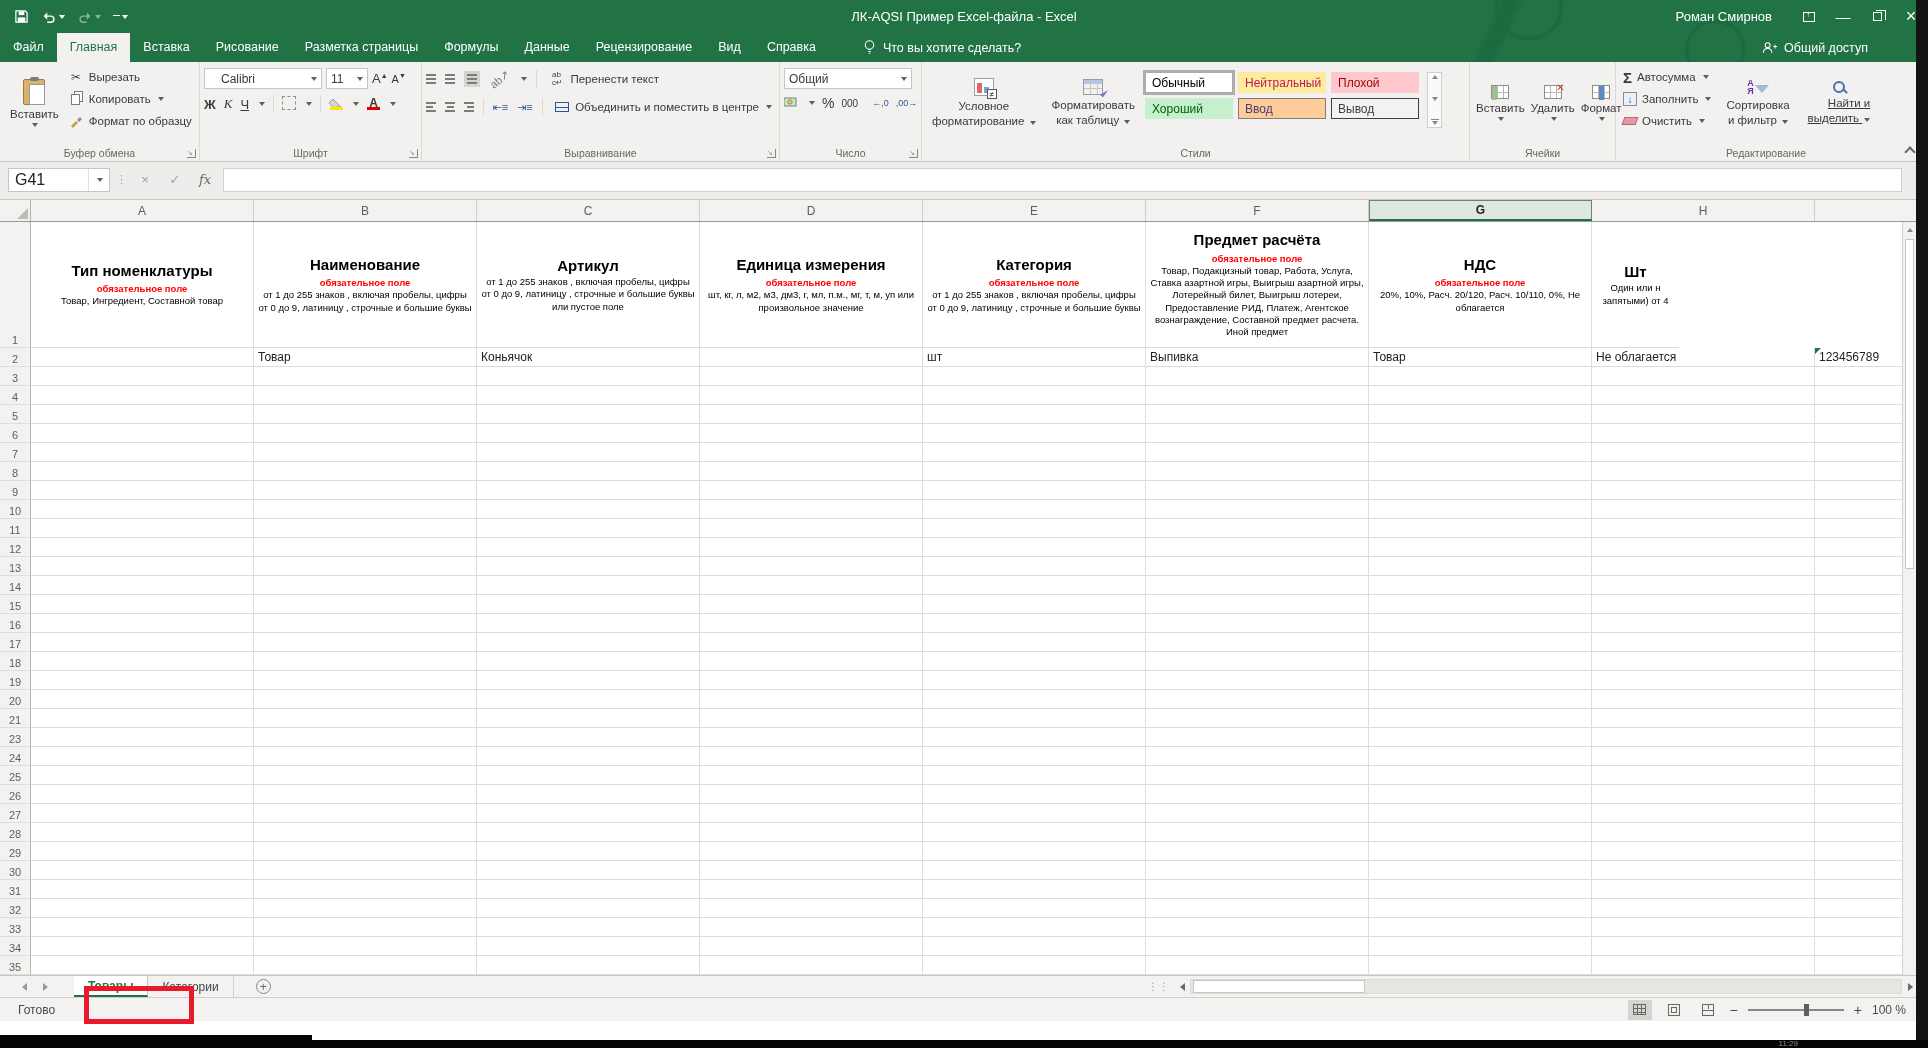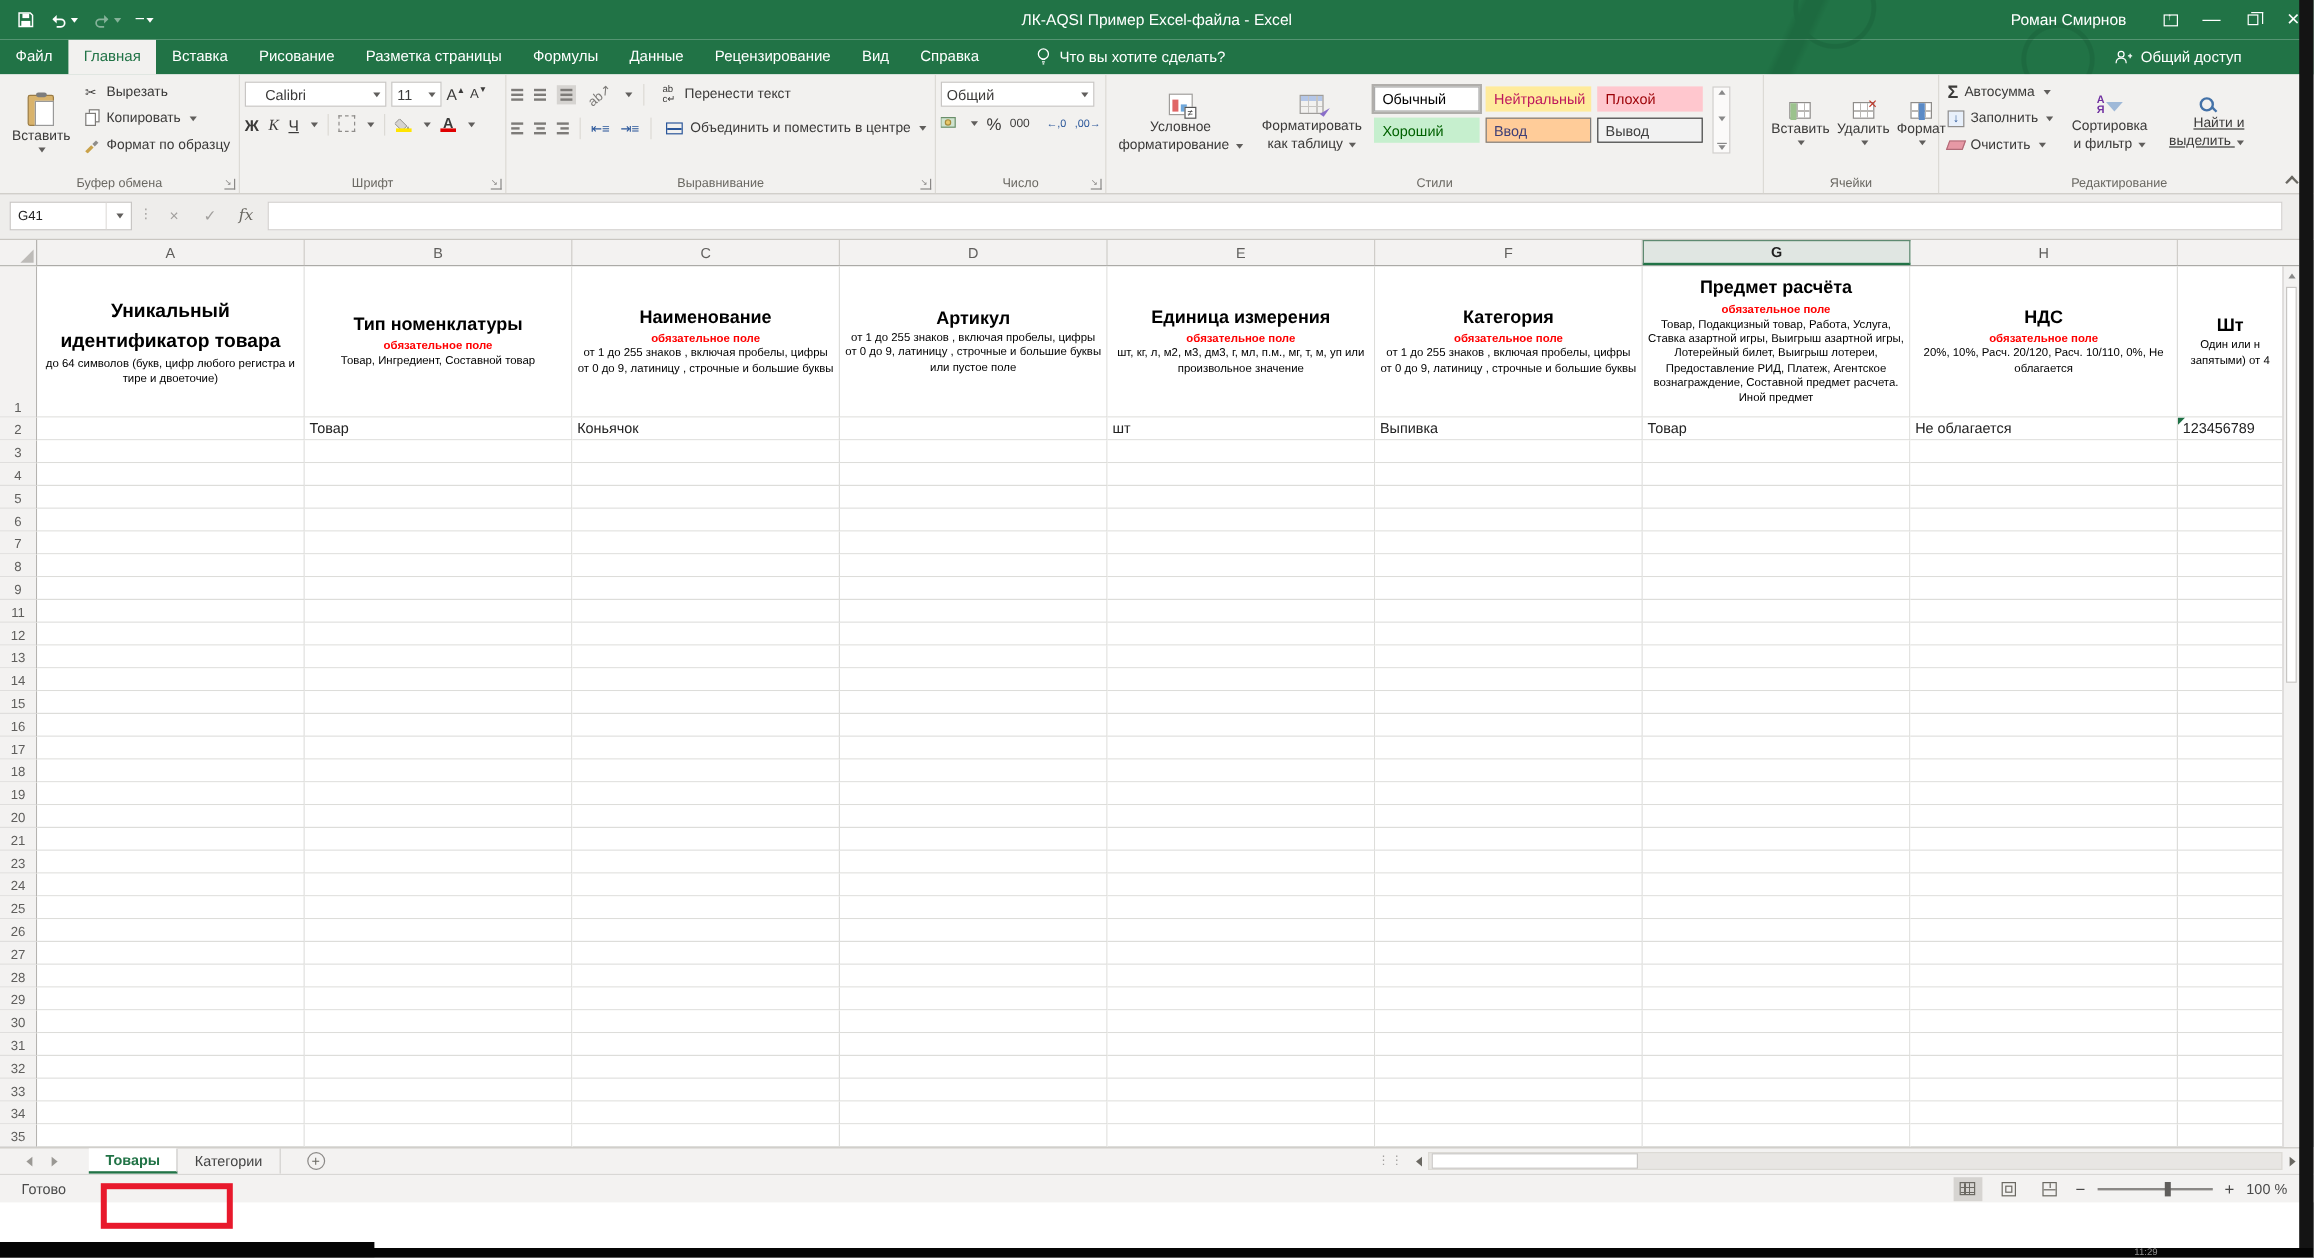--- a/index.html
+++ b/index.html
@@ -76,21 +76,21 @@
   .condfmt-ic{width:20px;height:18px;border:1px solid #9f9d9a;background:#fff;position:relative;}
   .condfmt-ic i{position:absolute;width:5px;background:#e06666;bottom:2px;left:2px;height:10px;}
   .condfmt-ic b{position:absolute;width:5px;background:#6fa8dc;bottom:2px;left:9px;height:6px;}
   .condfmt-ic s{position:absolute;right:-4px;bottom:-4px;width:10px;height:10px;border:1px solid #555;background:#fff;font-size:8px;line-height:9px;text-align:center;text-decoration:none;}
   .fmttbl-ic{width:20px;height:16px;border:1px solid #9f9d9a;background:
      linear-gradient(to right,transparent 6px,#c7c5c2 6px,#c7c5c2 7px,transparent 7px,transparent 13px,#c7c5c2 13px,#c7c5c2 14px,transparent 14px),
      linear-gradient(to bottom,#b4c6e7 4px,transparent 4px,transparent 8px,#c7c5c2 8px,#c7c5c2 9px,transparent 9px);position:relative;}
   .fmttbl-ic:after{content:"";position:absolute;right:-4px;bottom:-3px;width:0;height:0;border-left:4px solid transparent;border-bottom:9px solid #8a6ec9;transform:rotate(35deg);}
   
   .fbar{height:38px;background:#eeedeb;border-bottom:1px solid #c9c6c1;display:flex;align-items:center;padding:4px 0 6px 8px;gap:6px;}
-  .namebox{width:102px;height:24px;background:#fff;border:1px solid #c8c6c4;display:flex;align-items:center;font-size:11px;padding-left:6px;}
+  .namebox{width:102px;height:24px;background:#fff;border:1px solid #c8c6c4;display:flex;align-items:center;font-size:16px;padding-left:6px;}
   .namebox .dda{margin-left:auto;padding:0 6px;border-left:1px solid #e1dfdd;height:100%;display:flex;align-items:center;}
   .fdots{color:#a19f9d;font-size:11px;letter-spacing:0;line-height:9px;}
   .fbtn{width:24px;height:24px;display:flex;align-items:center;justify-content:center;color:#a19f9d;font-size:13px;}
   .fx{font-family:"DejaVu Serif",serif;font-style:italic;color:#6a6862;}
   .finput{flex:1;height:24px;background:#fff;border:1px solid #d2d0ce;margin-right:26px;}
   
   .sheet{position:relative;width:1916px;}
   .colheads{display:flex;height:22px;background:#f3f2f1;border-bottom:1px solid #9a9894;}
   .corner{width:31px;flex:none;border-right:1px solid #b5b3b0;position:relative;background:#f3f2f1;}
   .corner:after{content:"";position:absolute;right:2px;bottom:2px;width:0;height:0;border-bottom:11px solid #bdbbb8;border-left:11px solid transparent;}
@@ -485,24 +485,20 @@
         <div class="ch">E</div>
         <div class="ch">F</div>
         <div class="ch ch-sel">G</div>
         <div class="ch">H</div>
         <div class="ch ch-part"></div>
       </div>
     <div id="grid-rows">
         <div class="grow grow1">
           <div class="rnum">1</div>
           <div class="gcell hc">
-            <div class="hc-title" style="font-size: 16px; line-height: 1.6;">Уникальный идентификатор товара</div>
-            <div class="hc-desc">до 64 символов (букв, цифр любого регистра и тире и двоеточие)</div>
-          </div>
-          <div class="gcell hc">
             <div class="hc-title">Тип номенклатуры</div>
             <div class="hc-req">обязательное поле</div>
             <div class="hc-desc">Товар, Ингредиент, Составной товар</div>
           </div>
           <div class="gcell hc">
             <div class="hc-title">Наименование</div>
             <div class="hc-req">обязательное поле</div>
             <div class="hc-desc">от 1 до 255 знаков , включая пробелы, цифры от 0 до 9, латиницу , строчные и большие буквы</div>
           </div>
           <div class="gcell hc">
@@ -614,20 +610,32 @@
           <div class="gcell"></div>
           <div class="gcell"></div>
           <div class="gcell"></div>
           <div class="gcell"></div>
           <div class="gcell"></div>
           <div class="gcell"></div>
           <div class="gcell gcell-part"></div>
         </div>
         <div class="grow">
           <div class="rnum">9</div>
+          <div class="gcell"></div>
+          <div class="gcell"></div>
+          <div class="gcell"></div>
+          <div class="gcell"></div>
+          <div class="gcell"></div>
+          <div class="gcell"></div>
+          <div class="gcell"></div>
+          <div class="gcell"></div>
+          <div class="gcell gcell-part"></div>
+        </div>
+        <div class="grow">
+          <div class="rnum">10</div>
           <div class="gcell"></div>
           <div class="gcell"></div>
           <div class="gcell"></div>
           <div class="gcell"></div>
           <div class="gcell"></div>
           <div class="gcell"></div>
           <div class="gcell"></div>
           <div class="gcell"></div>
           <div class="gcell gcell-part"></div>
         </div>

